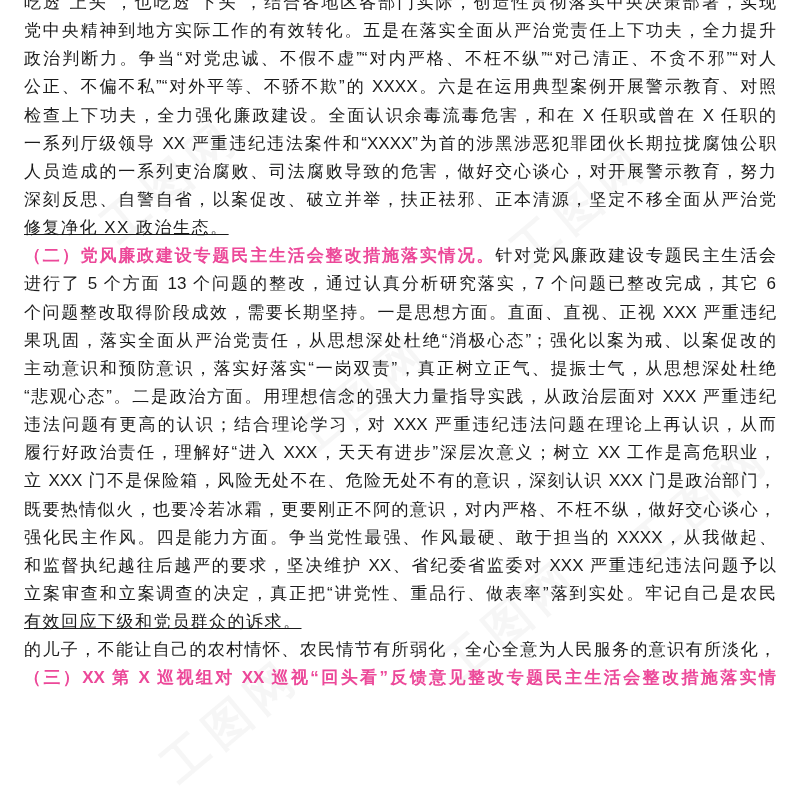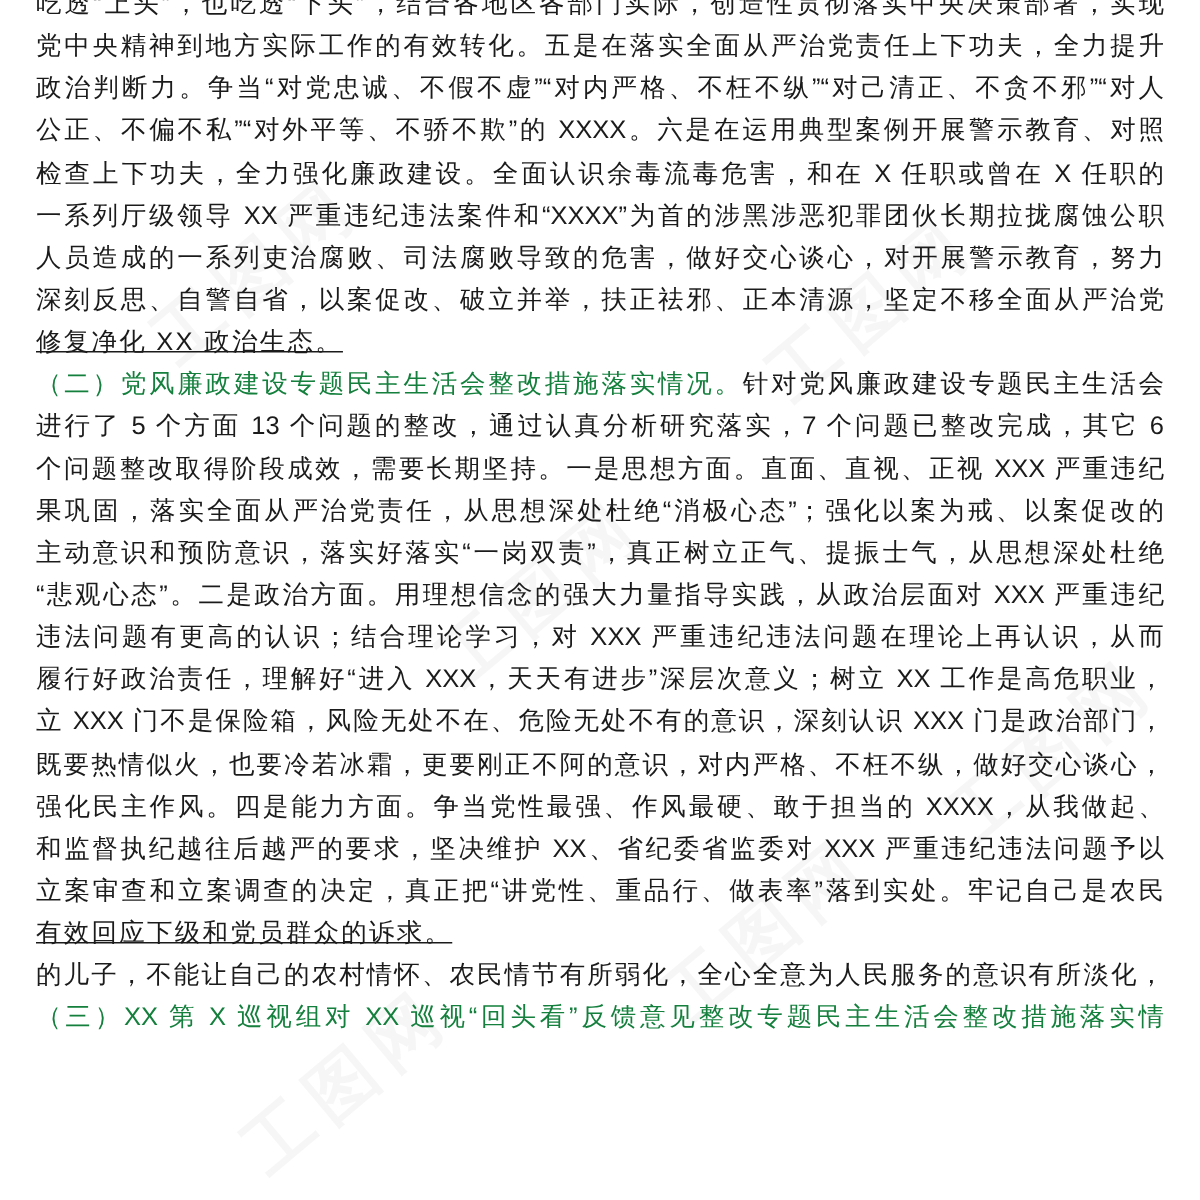--- a/index.html
+++ b/index.html
@@ -30,21 +30,21 @@
     text-align: justify;
     text-align-last: justify;
     -moz-text-align-last: justify;
   }
   .line.end {
     text-align-last: left;
     -moz-text-align-last: left;
     letter-spacing: 1.5px;
     text-decoration: underline;
   }
-  .b { font-weight: 400; color: #15803d; }
+  .b { font-weight: 700; color: #ec4899; }
   .wm-layer { position: absolute; left: 0; top: 0; width: 800px; height: 800px; pointer-events: none; }
   .wm {
     position: absolute;
     font-size: 46px;
     font-weight: 700;
     letter-spacing: 8px;
     transform: rotate(-40deg);
     white-space: nowrap;
   }
 </style>

